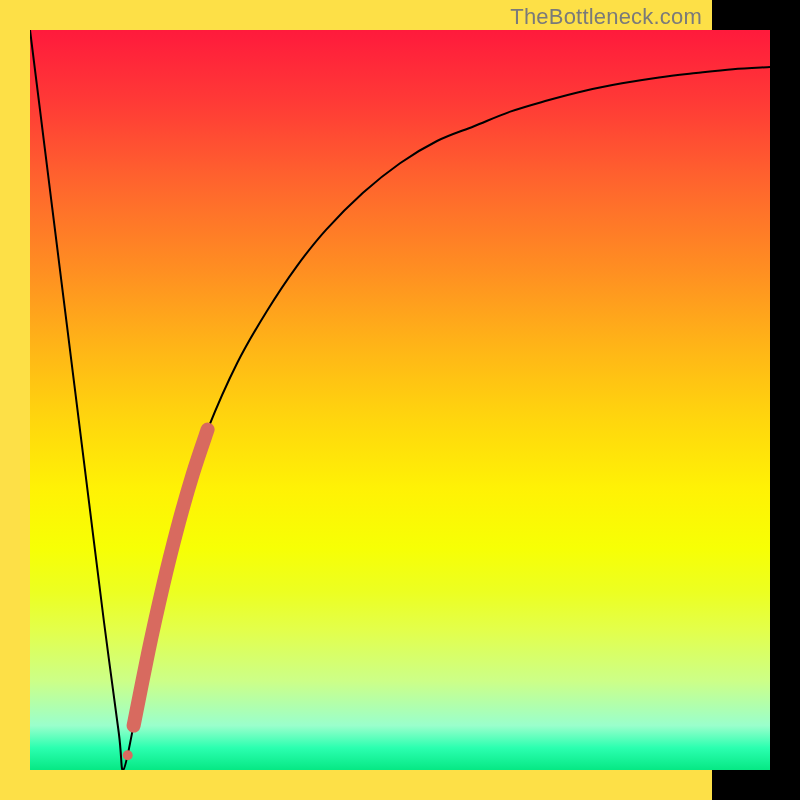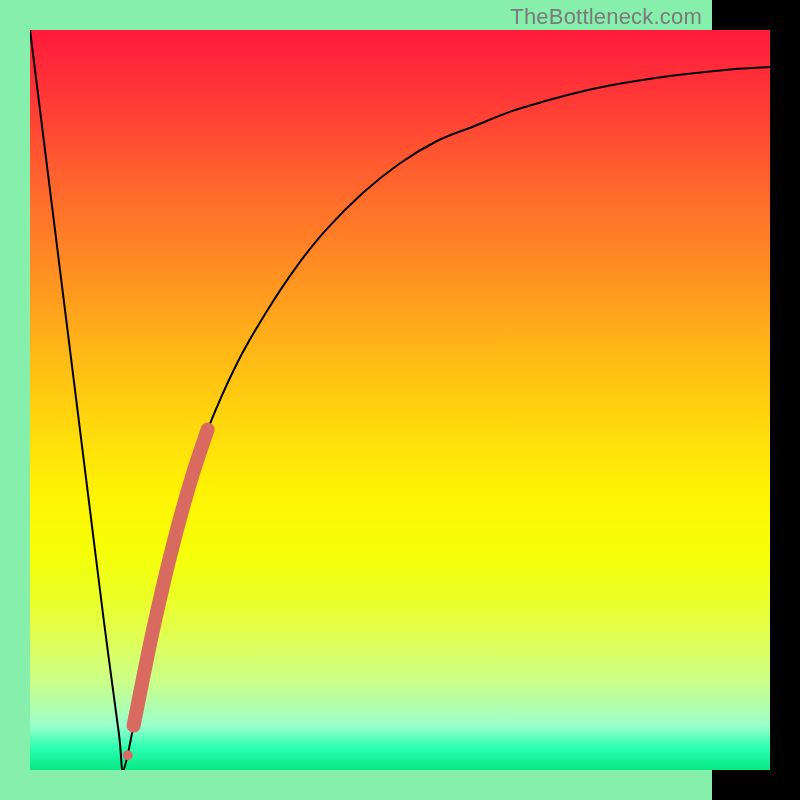--- a/index.html
+++ b/index.html
@@ -8,21 +8,21 @@
     width: 800px;
     height: 800px;
     overflow: hidden;
     background: #000;
     font-family: Arial, Helvetica, sans-serif;
   }
   .frame {
     position: relative;
     width: 712px;
     height: 800px;
-    background: #86efac;
+    background: #fde047;
   }
   .plot-area {
     position: absolute;
     left: 30px;
     top: 30px;
     width: 740px;
     height: 740px;
     background: linear-gradient(to bottom,
       #ff1a3c 0%,
       #ff3b36 10%,

